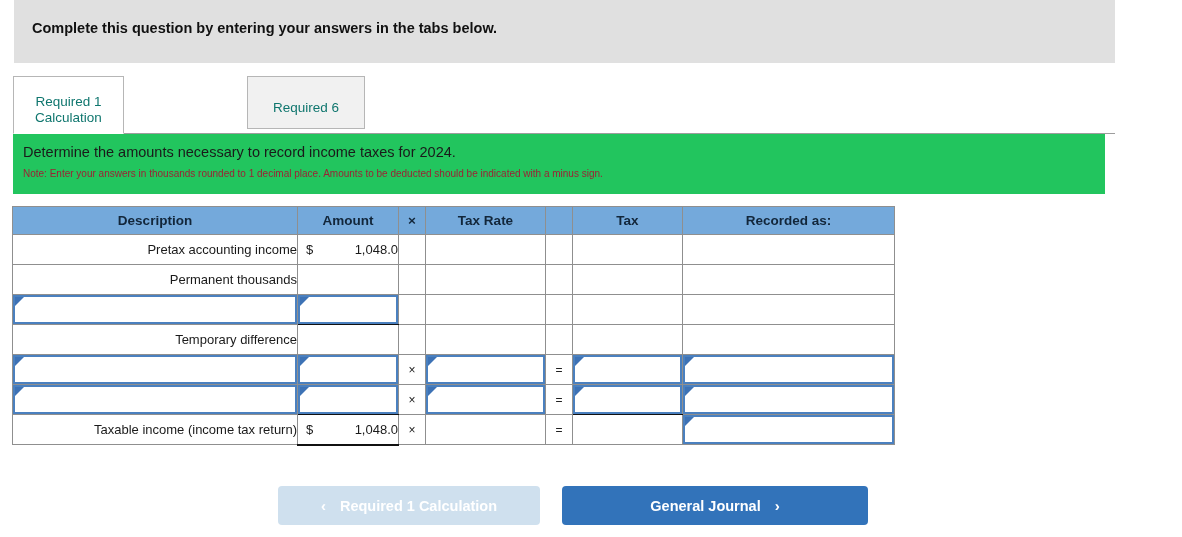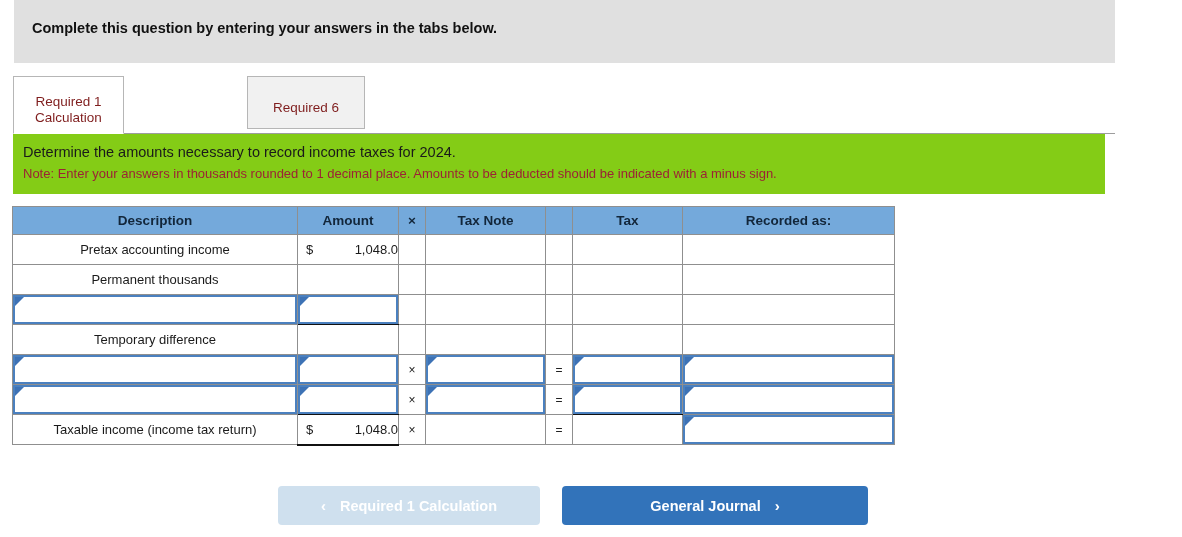--- a/index.html
+++ b/index.html
@@ -53,21 +53,21 @@
     width: 1102px;
     height: 1px;
     background: #9d9d9d;
   }
   .tab {
     position: absolute;
     top: 0;
     box-sizing: border-box;
     border: 1px solid #b6b6b6;
     background: #f1f1f1;
-    color: #7f1d1d;
+    color: #0f766e;
     font-size: 13.5px;
     line-height: 16px;
     text-align: center;
     padding-top: 10px;
     display: flex;
     align-items: center;
     justify-content: center;
     cursor: pointer;
     user-select: none;
   }
@@ -81,32 +81,32 @@
   #tab1 { left: 128px; width: 116px; height: 53px; }
   #tab2 { left: 247px; width: 118px; height: 53px; }
 
   
   .instructions {
     position: absolute;
     left: 13px;
     top: 134px;
     width: 1092px;
     height: 60px;
-    background: #84cc16;
+    background: #22c55e;
     box-sizing: border-box;
     padding: 8px 0 0 10px;
   }
   .instr-line1 {
     font-size: 14.5px;
     color: #1a1a1a;
     line-height: 21px;
     white-space: nowrap;
   }
   .instr-line2 {
-    font-size: 13px;
+    font-size: 10px;
     color: #9b2335;
     line-height: 21px;
     white-space: nowrap;
   }
 
   
   .tbl-wrap {
     position: absolute;
     left: 12px;
     top: 206px;
@@ -134,21 +134,21 @@
   }
   
   .c-desc  { width: 285px; }
   .c-amt   { width: 101px; }
   .c-mul   { width: 27px;  }
   .c-rate  { width: 120px; }
   .c-eq    { width: 27px;  }
   .c-tax   { width: 110px; }
   .c-rec   { width: 212px; }
 
-  .label-cell { padding-left: 6px; text-align: center; white-space: nowrap; }
+  .label-cell { padding-left: 6px; text-align: right; white-space: nowrap; }
   .amt-cell {
     text-align: right;
     padding-right: 5px;
     position: relative;
     white-space: nowrap;
   }
   .amt-cell .cur { position: absolute; left: 8px; }
   .op-cell { text-align: center; color: #222; font-size: 12px; }
   .blank { background: #ffffff; }
   .noborder-lr { border-left: 0; border-right: 0; }
@@ -266,21 +266,21 @@
         <col class="c-rate">
           <col class="c-eq">
           <col class="c-tax">
           <col class="c-rec">
       </colgroup>
       <thead>
         <tr>
           <th>Description</th>
           <th>Amount</th>
           <th>×</th>
-          <th>Tax Note</th>
+          <th>Tax Rate</th>
           <th></th>
           <th>Tax</th>
           <th>Recorded as:</th>
         </tr>
       </thead>
       <tbody>
 
         <tr>
           <td class="label-cell">Pretax accounting income</td>
           <td class="amt-cell">

